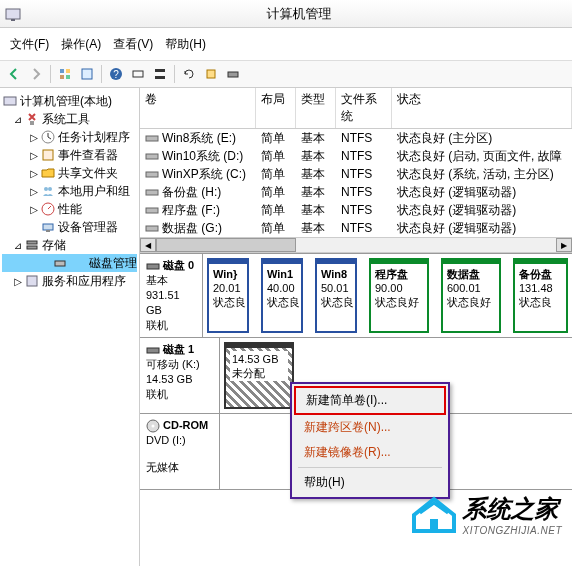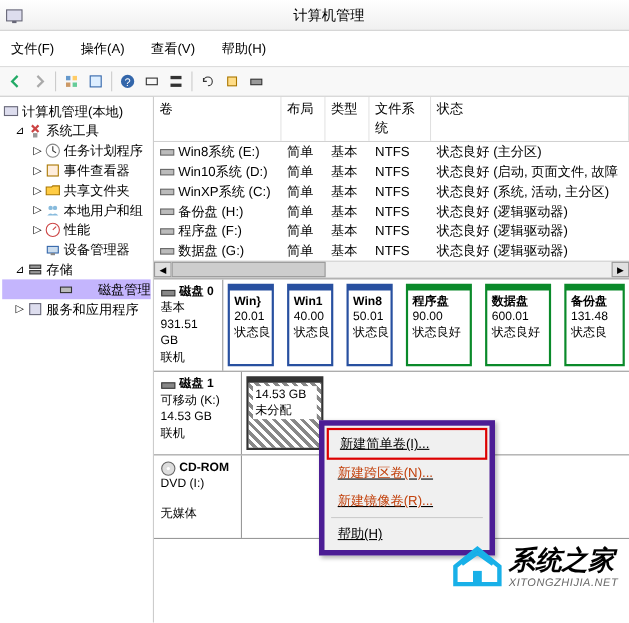--- a/index.html
+++ b/index.html
@@ -1,33 +1,33 @@
 <!DOCTYPE html>
 <html><head>
 <meta charset="utf-8">
 <style>
 * { box-sizing: border-box; margin: 0; padding: 0; font-family: "Microsoft YaHei", "SimSun", sans-serif; }
 body { background: #fff; font-size: 12px; color: #000; width: 572px; height: 566px; overflow: hidden; position: relative; }
 .titlebar { height: 28px; background: linear-gradient(#fff,#f0f0f0); border-bottom: 1px solid #ccc; display: flex; align-items: center; }
 .titlebar .icon { width: 16px; height: 16px; margin: 0 5px; }
 .titlebar .title { flex: 1; text-align: center; font-size: 13px; }
-.menubar { height: 22px; display: flex; align-items: center; padding: 16px 4px; gap: 12px; }
+.menubar { height: 22px; display: flex; align-items: center; padding: 16px 4px; gap: 0; }
 .menubar span { padding: 2px 6px; }
 .toolbar { height: 28px; border-top: 1px solid #ddd; border-bottom: 1px solid #ccc; display: flex; align-items: center; padding: 0 4px; gap: 2px; background: #f8f8f8; }
 .tbtn { width: 20px; height: 20px; display: flex; align-items: center; justify-content: center; border: 1px solid transparent; }
 .tsep { width: 1px; height: 18px; background: #ccc; margin: 0 2px; }
 .main { display: flex; height: calc(100% - 78px); }
 .tree { width: 140px; border-right: 1px solid #ccc; padding: 4px 2px; overflow: hidden; }
 .tree-row { display: flex; align-items: center; height: 18px; white-space: nowrap; }
 .indent0 { padding-left: 0; }
 .indent1 { padding-left: 10px; }
 .indent2 { padding-left: 26px; }
 .exp { width: 12px; text-align: center; font-size: 10px; cursor: pointer; }
 .ticon { width: 16px; height: 16px; display: inline-flex; align-items: center; justify-content: center; margin-right: 2px; }
-.sel { background: #c4b5fd; gap: 20px; }
+.sel { background: #7dd3fc; gap: 20px; }
 .tree-label { font-size: 12px; }
 .right { flex: 1; display: flex; flex-direction: column; overflow: hidden; }
 .volumes-header { display: flex; background: #fff; border-bottom: 1px solid #ccc; }
 .vh { border-right: 1px solid #ddd; padding: 3px 5px; font-size: 12px; background: #fff; }
 .vh.c0 { width: 116px; }
 .vh.c1 { width: 40px; }
 .vh.c2 { width: 40px; }
 .vh.c3 { width: 56px; }
 .vh.c4 { flex: 1; }
 .volumes-body { overflow: hidden; }
@@ -45,21 +45,21 @@
 .sb-thumb { width: 140px; height: 14px; background: #cdcdcd; border: 1px solid #999; }
 .disks { flex: 1; overflow: hidden; border-top: 1px solid #999; }
 .disk { display: flex; border-bottom: 1px solid #999; min-height: 76px; }
 .disk-info { width: 80px; padding: 4px 6px; border-right: 1px solid #999; font-size: 11px; line-height: 15px; }
 .disk-title { display: flex; align-items: center; font-weight: bold; }
 .disk-parts { flex: 1; display: flex; padding: 4px; gap: 12px; }
 .part { border: 1px solid #333; padding: 3px 4px; font-size: 11px; line-height: 14px; overflow: hidden; white-space: nowrap; }
 .part.blue { border: 2px solid #2850a0; border-top-width: 6px; }
 .part.green { border: 2px solid #0a8a2a; border-top-width: 6px; }
 .part.hatch { background: repeating-linear-gradient(45deg,#fff,#fff 3px,#888 3px,#888 6px); border: 2px solid #333; border-top-width: 6px; }
-.ctxmenu { position: absolute; background: #f0f0f0; border: 5px solid #4c1d95; box-shadow: 2px 2px 4px rgba(0,0,0,0.3); padding: 2px; z-index: 100; text-decoration: underline; }
+.ctxmenu { position: absolute; background: #f0f0f0; border: 2px solid #4c1d95; box-shadow: 2px 2px 4px rgba(0,0,0,0.3); padding: 2px; z-index: 100; }
 .ctx-item { padding: 4px 20px 4px 10px; white-space: nowrap; }
 .ctx-item.disabled { color: #c2410c; }
 .ctx-item.hl { border: 2px solid #d00; }
 .ctx-sep { height: 1px; background: #ccc; margin: 2px 4px; }
 .watermark { position: absolute; bottom: 30px; right: 10px; display: flex; align-items: center; gap: 5px; z-index: 200; pointer-events: none; }
 .wm-icon { width: 48px; height: 40px; }
 .wm-text { font-size: 24px; font-weight: bold; font-style: italic; }
 .wm-sub { font-size: 10px; color: #666; font-style: italic; letter-spacing: 0.5px; }
 </style>
 </head>

